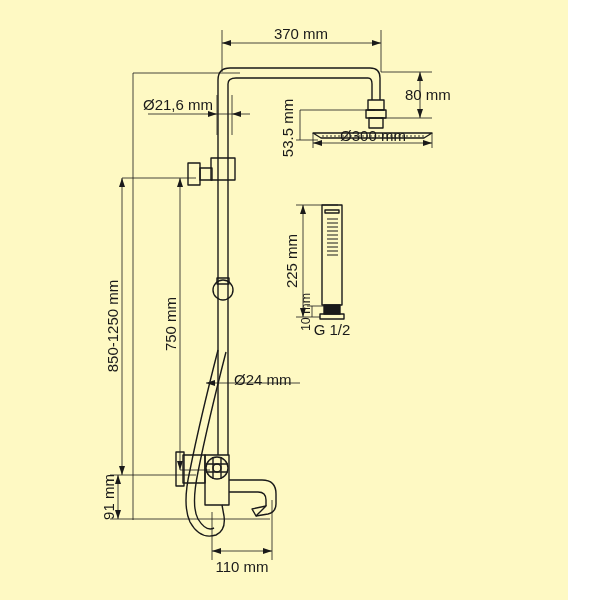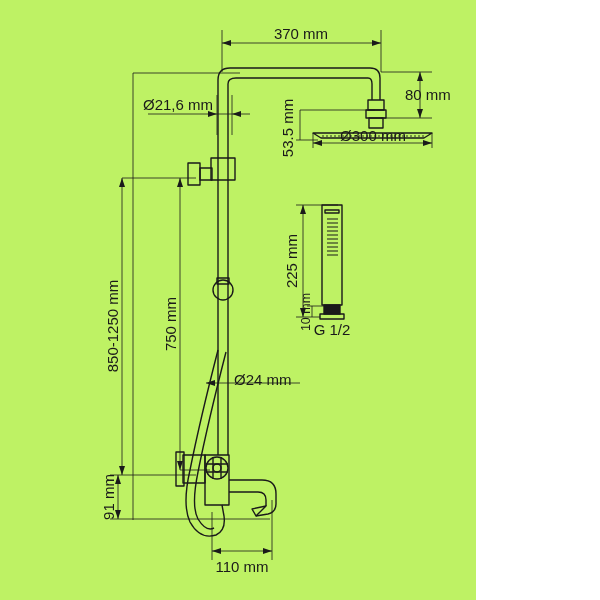--- a/index.html
+++ b/index.html
@@ -5,23 +5,23 @@
   html, body {
     margin: 0;
     padding: 0;
     background: #ffffff;
   }
   body {
     font-family: "Liberation Sans", sans-serif;
   }
   #sheet {
     position: relative;
-    width: 476px;
+    width: 568px;
     height: 600px;
-    background: #bef264;
+    background: #fef9c3;
     overflow: hidden;
     text-align: right;
   }
   #sheet svg {
     position: absolute;
     top: 0;
     left: 0;
   }
   .dimtext {
     font-family: "Liberation Sans", sans-serif;

